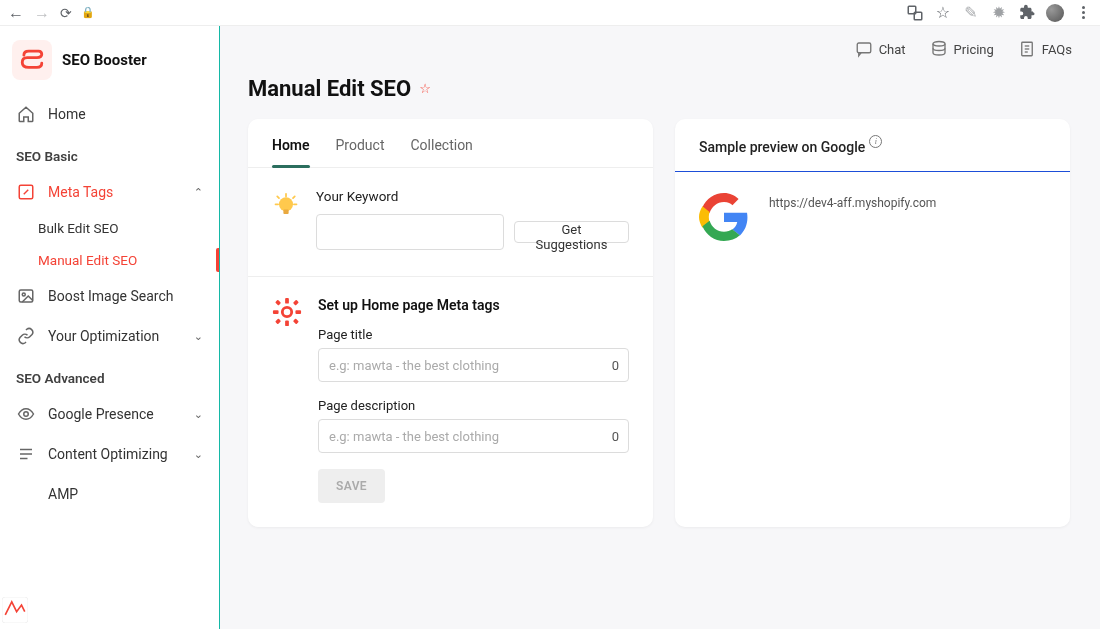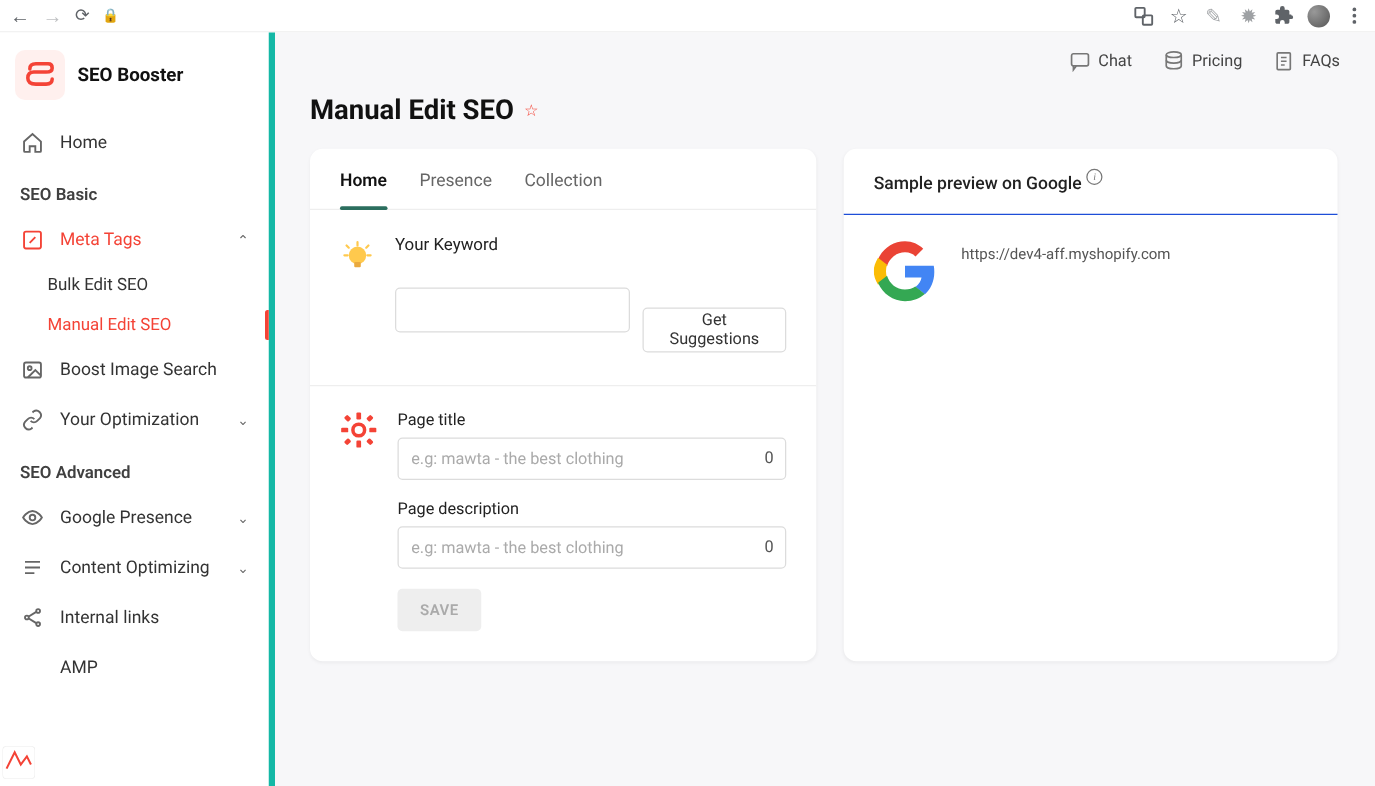--- a/index.html
+++ b/index.html
@@ -12,21 +12,21 @@
 .chrome-lock { color: #5f6368; font-size: 11px; }
 .chrome-url { color: #5f6368; font-size: 13px; flex: 0 0 auto; }
 .chrome-spacer { flex: 1; }
 .chrome-icon { width: 18px; height: 18px; color: #5f6368; cursor: pointer; display: flex; align-items: center; justify-content: center; }
 .chrome-avatar { width: 18px; height: 18px; border-radius: 50%; background: radial-gradient(circle at 30% 30%, #999, #555); }
 .chrome-dots { display: flex; flex-direction: column; gap: 2px; }
 .chrome-dots span { width: 3px; height: 3px; background: #5f6368; border-radius: 50%; }
 
 
 .app { display: flex; height: 603px; }
-.sidebar { width: 220px; background: #fff; border-right: 5px solid #14b8a6; padding-top: 14px; position: relative; }
+.sidebar { width: 220px; background: #fff; border-right: 1px solid #14b8a6; padding-top: 14px; position: relative; }
 .main { flex: 1; background: #f7f7f9; padding: 0 28px 20px 28px; overflow: hidden; }
 
 
 .logo-row { display: flex; align-items: center; gap: 10px; padding: 0 12px 14px 12px; }
 .logo-box { width: 40px; height: 40px; border-radius: 8px; background: #fff0ee; display: flex; align-items: center; justify-content: center; }
 .logo-box svg { width: 26px; height: 26px; }
 .brand { font-weight: 700; font-size: 15px; color: #111; }
 
 
 .side-item { display: flex; align-items: center; gap: 12px; padding: 10px 16px; color: #333; font-size: 14px; cursor: pointer; }
@@ -60,21 +60,21 @@
 .tab { padding-bottom: 14px; font-size: 14px; color: #666; cursor: pointer; }
 .tab.active { color: #111; font-weight: 600; position: relative; }
 .tab.active::after { content: ""; position: absolute; left: 0; right: 0; bottom: -1px; height: 3px; background: #2b6e5e; border-radius: 2px; }
 
 .keyword-section { padding: 20px 24px 26px 24px; display: flex; gap: 16px; }
 .bulb { width: 28px; height: 28px; flex-shrink: 0; margin-top: 4px; }
 .keyword-content { flex: 1; }
 .keyword-label { font-size: 13.5px; color: #222; margin-bottom: 10px; }
 .keyword-row { display: flex; gap: 10px; align-items: center; }
 .keyword-input { flex: 1; height: 36px; border: 1px solid #dcdcdc; border-radius: 4px; padding: 0 10px; font-size: 13px; }
-.suggest-btn { height: 36px; padding: 0 14px; border: 1px solid #dcdcdc; background: #fff; border-radius: 4px; font-size: 13px; color: #333; cursor: pointer; margin-top: 32px; }
+.suggest-btn { height: 22px; padding: 0 14px; border: 1px solid #dcdcdc; background: #fff; border-radius: 4px; font-size: 13px; color: #333; cursor: pointer; }
 
 .divider { height: 1px; background: #eee; }
 
 .meta-section { padding: 20px 24px 24px 24px; display: flex; gap: 16px; }
 .gear { width: 30px; height: 30px; flex-shrink: 0; }
 .meta-content { flex: 1; }
 .meta-title { font-size: 14px; font-weight: 600; color: #111; margin-bottom: 14px; }
 .field-label { font-size: 13px; color: #222; margin-bottom: 6px; }
 .input-wrap { position: relative; margin-bottom: 16px; }
 .text-input { width: 100%; height: 34px; border: 1px solid #dcdcdc; border-radius: 4px; padding: 0 30px 0 10px; font-size: 13px; }
@@ -204,32 +204,20 @@
           <svg viewBox="0 0 24 24" width="18" height="18" fill="none" stroke="currentColor" stroke-width="2">
             <line x1="4" y1="6" x2="20" y2="6"></line>
             <line x1="4" y1="12" x2="20" y2="12"></line>
             <line x1="4" y1="18" x2="14" y2="18"></line>
           </svg>
         </span>
       <span>Content Optimizing</span>
       <span class="side-arrow">⌄</span>
     </div>
 
-    <div class="side-item">
-      <span class="side-icon">
-          <svg viewBox="0 0 24 24" width="18" height="18" fill="none" stroke="currentColor" stroke-width="2">
-            <circle cx="18" cy="5" r="2"></circle>
-            <circle cx="6" cy="12" r="2"></circle>
-            <circle cx="18" cy="19" r="2"></circle>
-            <line x1="8" y1="11" x2="16" y2="6"></line>
-            <line x1="8" y1="13" x2="16" y2="18"></line>
-          </svg>
-        </span>
-      <span>Internal links</span>
-    </div>
 
     <div class="side-item">
       <span class="side-icon" style="visibility:hidden"></span>
       <span>AMP</span>
     </div>
 
     <div class="float-badge">
       <svg viewBox="0 0 32 32">
           <rect width="32" height="32" rx="4" fill="#fff" stroke="#eee"></rect>
           <path d="M4 22 L12 6 L18 18 L24 10 L28 18" fill="none" stroke="#f44336" stroke-width="2"></path>
@@ -268,21 +256,21 @@
     <div class="page-heading">
       <h1>Manual Edit SEO</h1>
       <span class="star-out">☆</span>
     </div>
 
     <div class="cards-row">
 
       <div class="card card-left">
         <div class="tabs">
           <div class="tab active">Home</div>
-          <div class="tab">Presence</div>
+          <div class="tab">Product</div>
           <div class="tab">Collection</div>
         </div>
 
         <div class="keyword-section">
           <div class="bulb">
             <svg viewBox="0 0 32 32">
                 <circle cx="16" cy="14" r="8" fill="#ffc94d"></circle>
                 <rect x="13" y="20" width="6" height="5" rx="1" fill="#e9a93f"></rect>
                 <path d="M4 14h3M25 14h3M6 5l2 2M24 7l2-2M16 2v3" stroke="#ffc94d" stroke-width="2" stroke-linecap="round"></path>
               </svg>
@@ -308,20 +296,21 @@
                   <rect x="1" y="14" width="6" height="4" rx="1"></rect>
                   <rect x="25" y="14" width="6" height="4" rx="1"></rect>
                   <rect x="4" y="4" width="5" height="4" rx="1" transform="rotate(45 6.5 6)"></rect>
                   <rect x="23" y="4" width="5" height="4" rx="1" transform="rotate(-45 25.5 6)"></rect>
                   <rect x="4" y="24" width="5" height="4" rx="1" transform="rotate(-45 6.5 26)"></rect>
                   <rect x="23" y="24" width="5" height="4" rx="1" transform="rotate(45 25.5 26)"></rect>
                 </g>
               </svg>
           </div>
           <div class="meta-content">
+            <div class="meta-title">Set up Home page Meta tags</div>
 
             <div class="field-label">Page title</div>
             <div class="input-wrap">
               <input class="text-input" type="text" placeholder="e.g: mawta - the best clothing" style="">
               <span class="char-count">0</span>
             </div>
 
             <div class="field-label">Page description</div>
             <div class="input-wrap">
               <input class="text-input" type="text" placeholder="e.g: mawta - the best clothing" style="">

